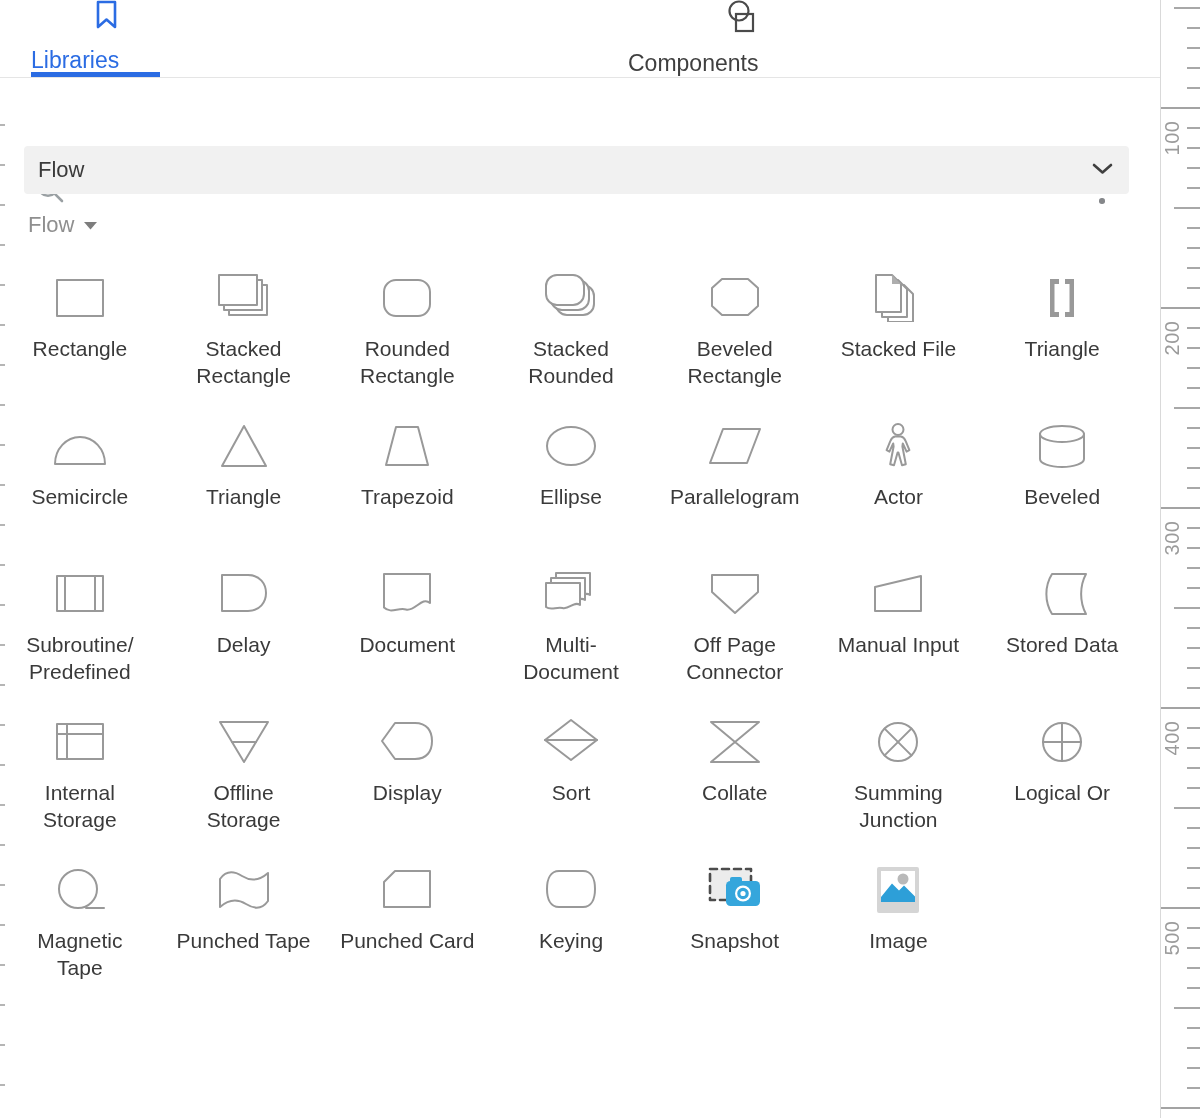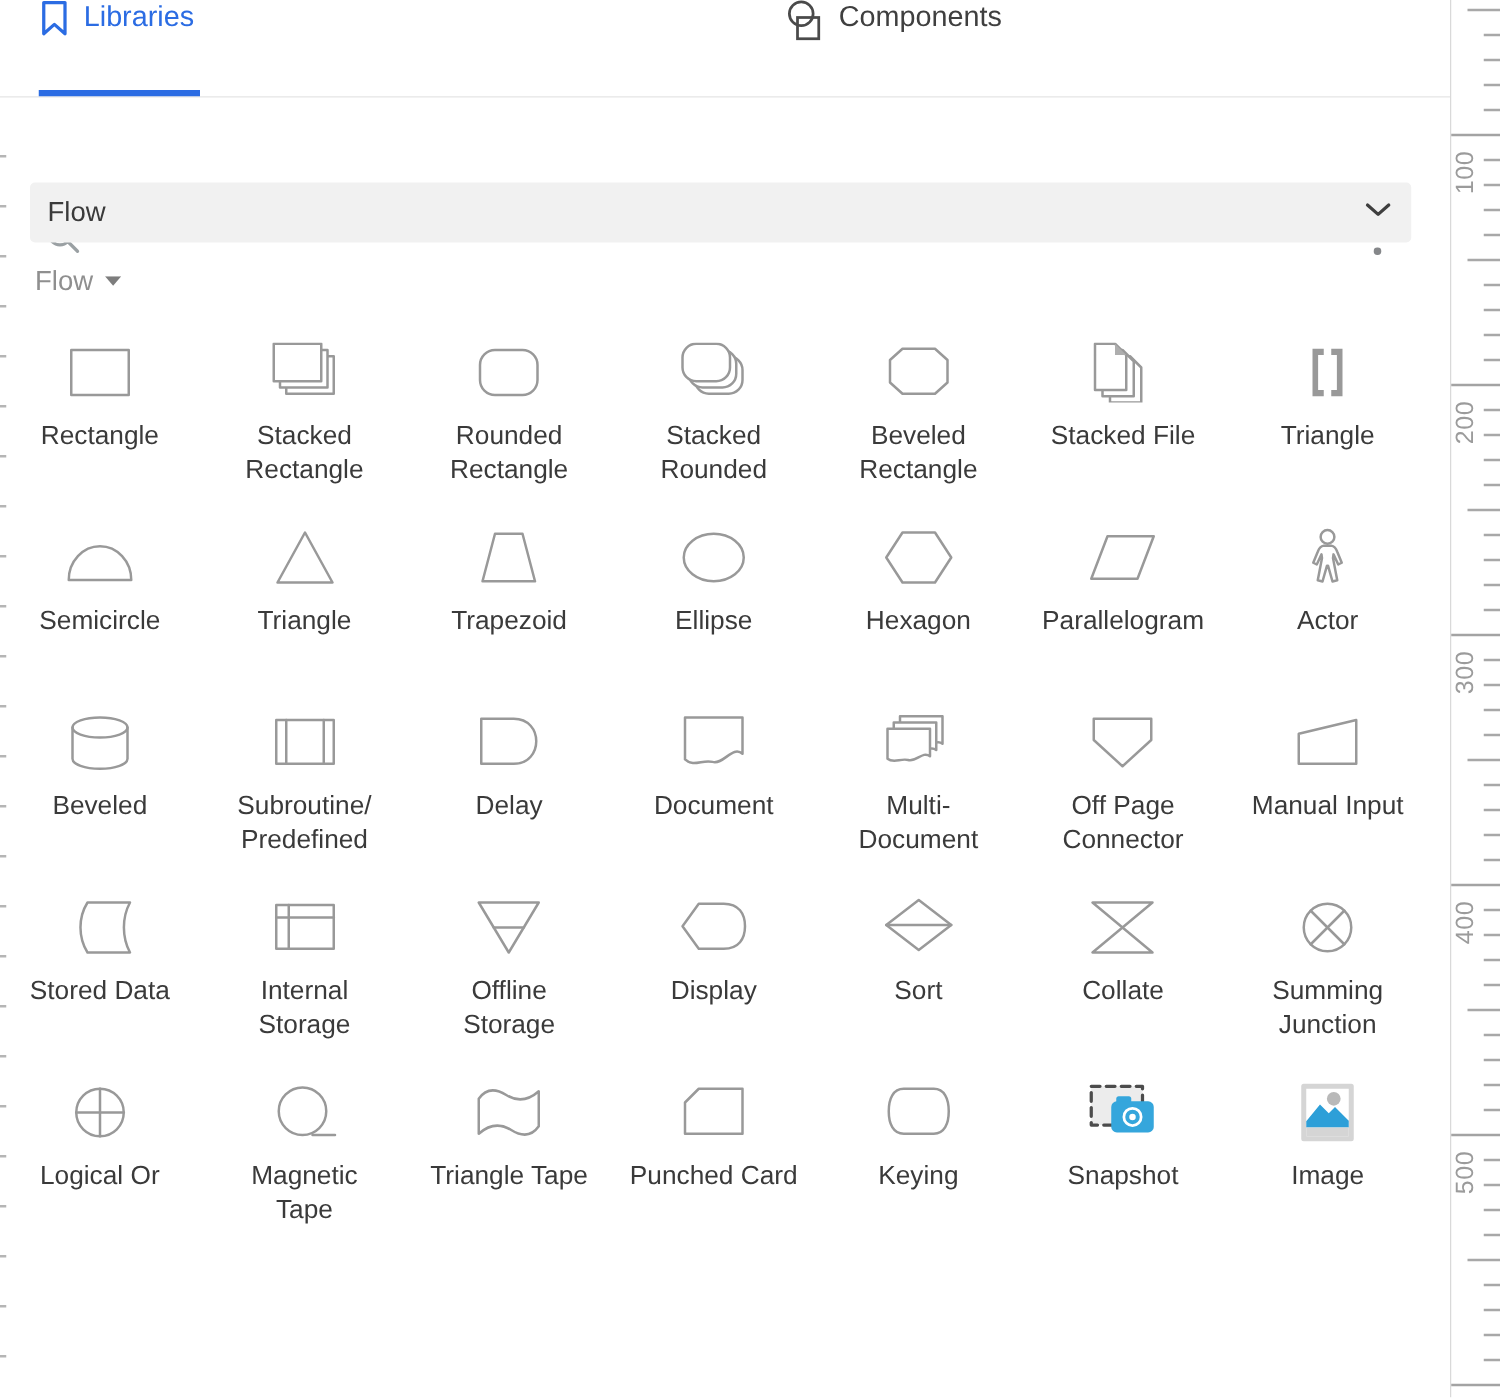--- a/index.html
+++ b/index.html
@@ -7,21 +7,21 @@
   #app{position:relative;width:1200px;height:1118px;background:#fff;overflow:hidden;}
 
   
   .left-tick{position:absolute;left:0;width:5px;height:2px;background:#b5b5b5;}
 
   
   .panel{position:absolute;left:0;top:0;width:1160px;height:1118px;background:#fff;}
 
   
   .tabbar{position:absolute;left:0;top:0;width:1160px;height:78px;background:#fff;border-bottom:1px solid #e5e5e5;box-sizing:border-box;}
-  .tab{position:absolute;top:0;height:78px;display:flex;align-items:flex-start;gap:11px;font-size:23px;cursor:default;}
+  .tab{position:absolute;top:0;height:78px;display:flex;align-items:flex-end;gap:11px;font-size:23px;cursor:default;flex-direction:column;}
   .tab-libraries{left:31px;color:#2b6ce3;}
   .tab-components{left:628px;color:#3f3f3f;}
   .tab-underline{position:absolute;left:31px;bottom:0;width:129px;height:5px;background:#2b6ce3;}
 
   
   .search-row{position:absolute;left:0;top:78px;width:1160px;height:68px;}
   .search-icon{position:absolute;left:36px;top:97px;}
   .search-input{position:absolute;left:76px;top:88px;width:990px;height:48px;border:none;outline:none;font-size:22px;color:#3a3a3a;background:transparent;}
   .kebab{position:absolute;left:1099px;top:97px;display:flex;flex-direction:column;gap:6px;align-items:center;cursor:pointer;}
   .kebab span{width:5.5px;height:5.5px;border-radius:50%;background:#85878a;}
@@ -206,28 +206,20 @@
           <div class="shape-icon">
             <svg viewBox="0 0 56 48" width="56" height="48" fill="none" stroke="#999999" stroke-width="2" stroke-linejoin="round" stroke-linecap="round">
               <ellipse cx="28" cy="24" rx="24" ry="19"></ellipse>
             </svg>
           </div>
           <div class="shape-label">Ellipse</div>
         </div>
         <div class="shape-cell">
           <div class="shape-icon">
             <svg viewBox="0 0 56 48" width="56" height="48" fill="none" stroke="#999999" stroke-width="2" stroke-linejoin="round" stroke-linecap="round">
-              <polygon points="15,4 41,4 54,24 41,44 15,44 2,24"></polygon>
-            </svg>
-          </div>
-          <div class="shape-label">Hexagon</div>
-        </div>
-        <div class="shape-cell">
-          <div class="shape-icon">
-            <svg viewBox="0 0 56 48" width="56" height="48" fill="none" stroke="#999999" stroke-width="2" stroke-linejoin="round" stroke-linecap="round">
               <polygon points="16,7 53,7 40,41 3,41"></polygon>
             </svg>
           </div>
           <div class="shape-label">Parallelogram</div>
         </div>
         <div class="shape-cell">
           <div class="shape-icon">
             <svg viewBox="0 0 56 48" width="56" height="48" fill="none" stroke="#999999" stroke-width="2" stroke-linejoin="round" stroke-linecap="round">
               <circle cx="28" cy="7.5" r="5.5"></circle>
               <path d="M25,14.5 C22.5,15 21.3,16.6 20.3,19.2 L16.6,28.2 L19.4,29.6 L23.2,21.5 L23.6,24.5 L20.2,42.2 L24,43.2 L27.6,30.5 L28.4,30.5 L32,43.2 L35.8,42.2 L32.4,24.5 L32.8,21.5 L36.6,29.6 L39.4,28.2 L35.7,19.2 C34.7,16.6 33.5,15 31,14.5 Z"></path>
@@ -389,21 +381,21 @@
           </div>
           <div class="shape-label">Magnetic
 Tape</div>
         </div>
         <div class="shape-cell">
           <div class="shape-icon">
             <svg viewBox="0 0 56 48" width="56" height="48" fill="none" stroke="#999999" stroke-width="2" stroke-linejoin="round" stroke-linecap="round">
               <path d="M4,13 C10,4.5 18,5 26,10 C34,15 43,15 52,7 V35 C46,43.5 38,43 30,38 C22,33 13,33 4,41 Z"></path>
             </svg>
           </div>
-          <div class="shape-label">Triangle Tape</div>
+          <div class="shape-label">Punched Tape</div>
         </div>
         <div class="shape-cell">
           <div class="shape-icon">
             <svg viewBox="0 0 56 48" width="56" height="48" fill="none" stroke="#999999" stroke-width="2" stroke-linejoin="round" stroke-linecap="round">
               <polygon points="16,5 51,5 51,41 5,41 5,16"></polygon>
             </svg>
           </div>
           <div class="shape-label">Punched Card</div>
         </div>
         <div class="shape-cell">

